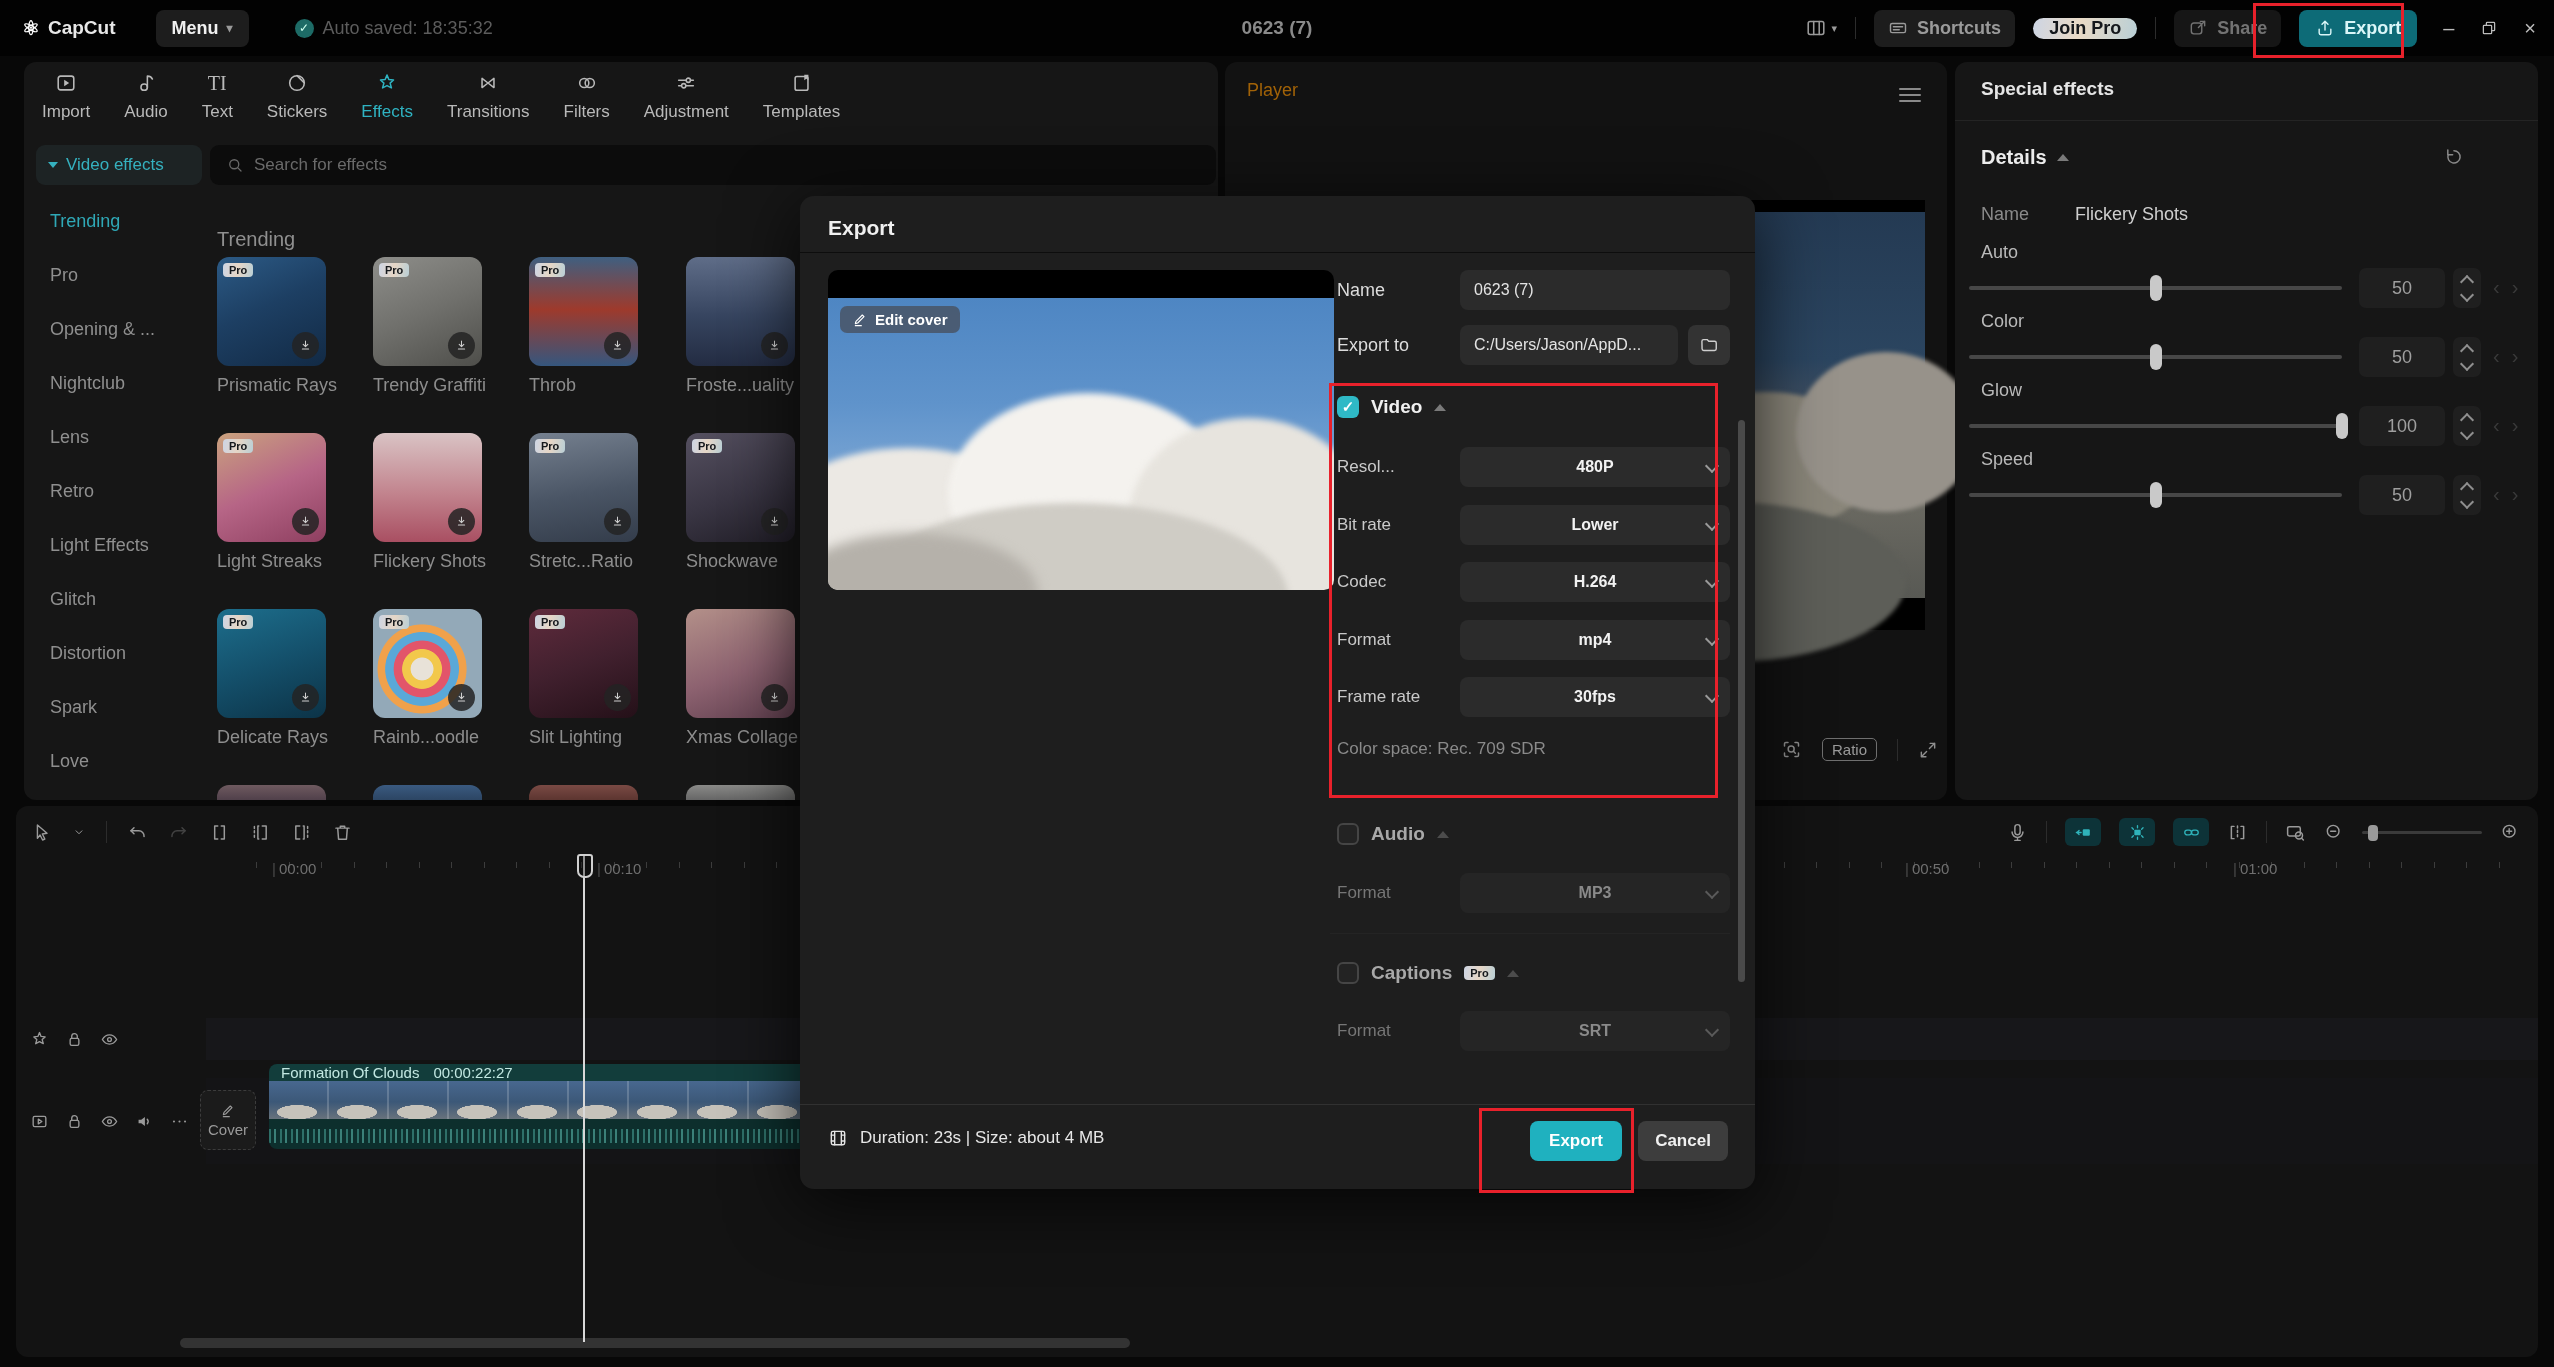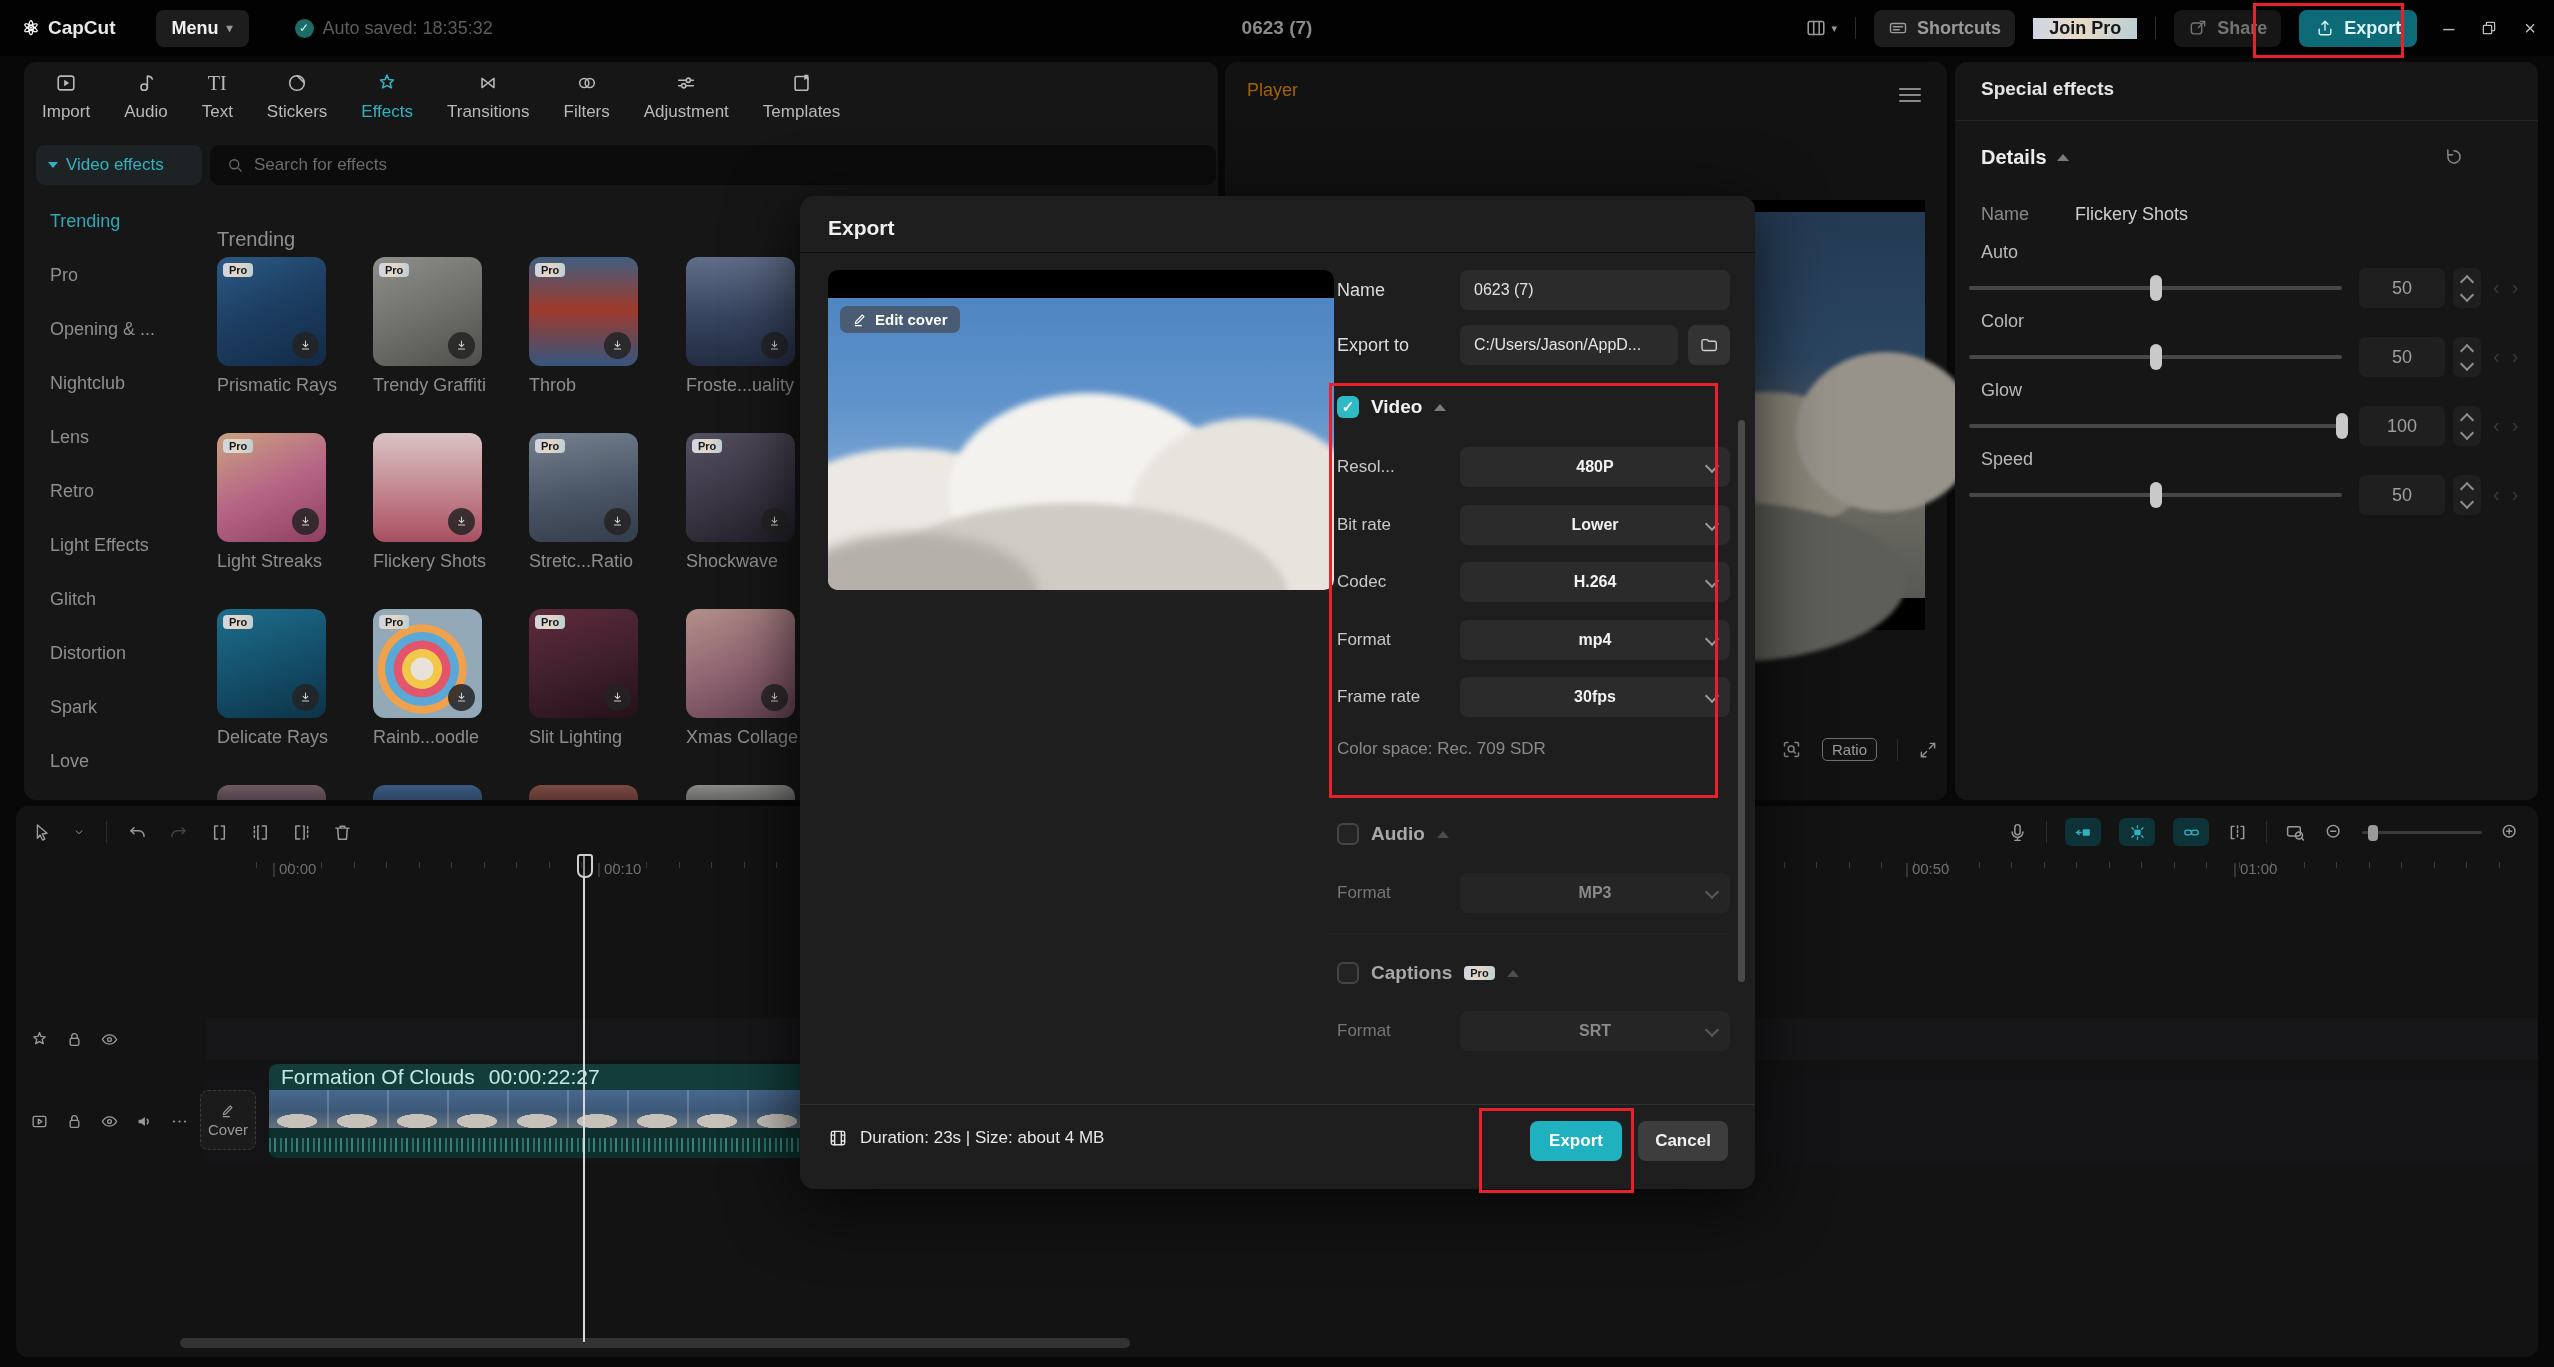--- a/index.html
+++ b/index.html
@@ -16,21 +16,21 @@
   .autosave .dot{width:19px;height:19px;border-radius:50%;background:#1d6b66;color:#cfe;display:flex;
                  align-items:center;justify-content:center;font-size:12px;}
   #proj-title{position:absolute;left:0;right:0;top:0;height:56px;display:flex;align-items:center;
               justify-content:center;color:#8a8a8a;font-weight:700;font-size:19px;pointer-events:none;}
   .tb-right{position:absolute;right:0;top:0;height:56px;display:flex;align-items:center;gap:18px;padding-right:18px;}
   .tb-icon{color:#9a9a9a;font-size:19px;display:flex;align-items:center;}
   .vdiv{width:1px;height:22px;background:#2c2c2c;}
   .btn-dark{background:#1d1d1d;border-radius:8px;padding:8px 14px;color:#9a9a9a;font-size:18px;font-weight:700;
             display:flex;align-items:center;gap:9px;}
   .btn-share{background:#161616;color:#737373;}
-  .btn-pro{background:linear-gradient(100deg,#cdd5e4,#e9dac6 45%,#b9cfd6);color:#15181c;border-radius:0;
+  .btn-pro{background:linear-gradient(100deg,#cdd5e4,#e9dac6 45%,#b9cfd6);color:#15181c;border-radius:15px;
            padding:0 16px;font-weight:700;font-size:18px;}
   .btn-export-top{background:#0d6b77;border-radius:8px;padding:8px 16px;color:#d9f6f8;font-weight:700;
                   font-size:18px;display:flex;align-items:center;gap:9px;}
   .winctl{display:flex;align-items:center;gap:26px;color:#bcbcbc;font-size:20px;margin-left:8px;}
   
   .panel{position:absolute;background:#161616;border-radius:12px;}
   
   #tabs{position:absolute;left:10px;top:8px;display:flex;gap:34px;padding-left:8px;}
   .tab{display:flex;flex-direction:column;align-items:center;gap:6px;color:#b9b9b9;font-size:17px;width:auto;}
   .tab .ticon{height:26px;display:flex;align-items:center;font-size:21px;}
@@ -100,22 +100,22 @@
   #ruler{position:absolute;left:0;top:54px;width:2522px;height:18px;}
   .tick{position:absolute;top:2px;width:1px;height:6px;background:#3c3c3c;}
   .rmark{position:absolute;top:0;color:#6f6f6f;font-size:15px;white-space:nowrap;}
   .rmark b{font-weight:400;color:#4a4a4a;margin-right:3px;}
   .lane{position:absolute;left:190px;background:#141416;}
   .hdr-icons{position:absolute;display:flex;gap:16px;align-items:center;color:#7d7d7d;}
   #cover-btn{position:absolute;border:1.5px dashed #3c3c3c;background:#1b1b1b;border-radius:8px;
              display:flex;flex-direction:column;align-items:center;justify-content:center;gap:2px;
              color:#9a9a9a;font-size:15px;}
   #clip{position:absolute;border-radius:8px;overflow:hidden;}
-  #clip .clip-head{height:26px;background:#123d3b;display:flex;align-items:center;gap:14px;padding-left:12px;
-                   color:#c2e8e2;font-size:21px;}
+  #clip .clip-head{height:17px;background:#123d3b;display:flex;align-items:center;gap:14px;padding-left:12px;
+                   color:#c2e8e2;font-size:15px;}
   #clip .clip-strip{height:38px;
      background:linear-gradient(180deg,#48688f 0%,#3c5878 55%,#68727c 100%);position:relative;}
   #clip .clip-strip::before{content:"";position:absolute;inset:0;
      background:repeating-linear-gradient(90deg,transparent 0 58px,rgba(255,255,255,.18) 58px 60px),
        radial-gradient(ellipse 34px 12px at 28px 82%,#c6c2ba 0 58%,transparent 60%);
      background-size:60px 100%,60px 100%;background-repeat:repeat-x;}
   #clip .clip-wave{height:30px;background:#0d2f2d;position:relative;}
   #clip .clip-wave::before{content:"";position:absolute;left:0;right:0;bottom:6px;height:14px;
      background:repeating-linear-gradient(90deg,#2e6f68 0 2px,transparent 2px 5px,#3b8078 5px 7px,transparent 7px 11px);}
   #playhead{position:absolute;width:2px;background:#d8d8d8;z-index:20;}

